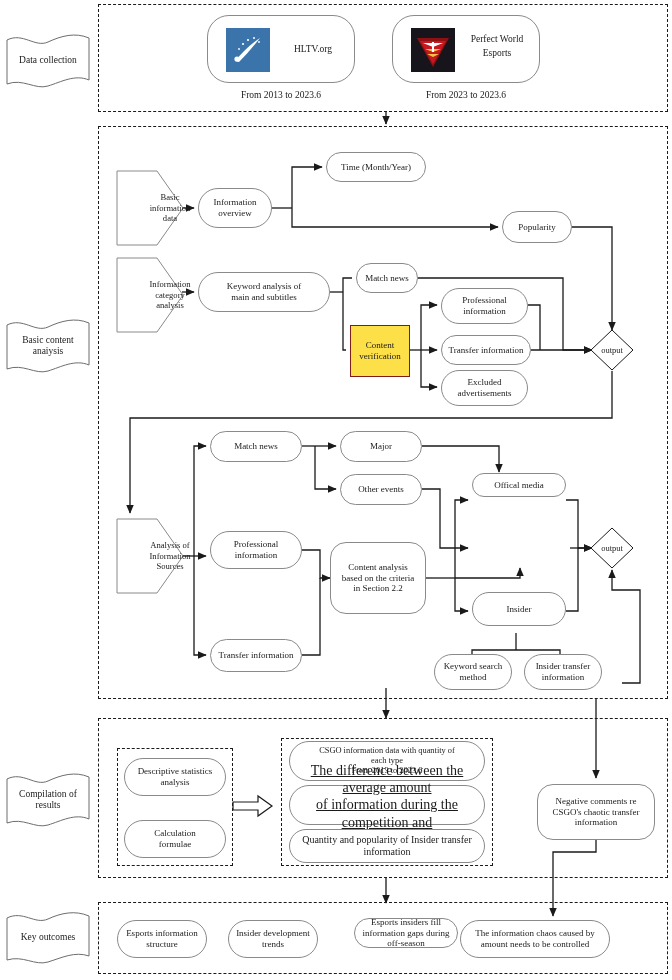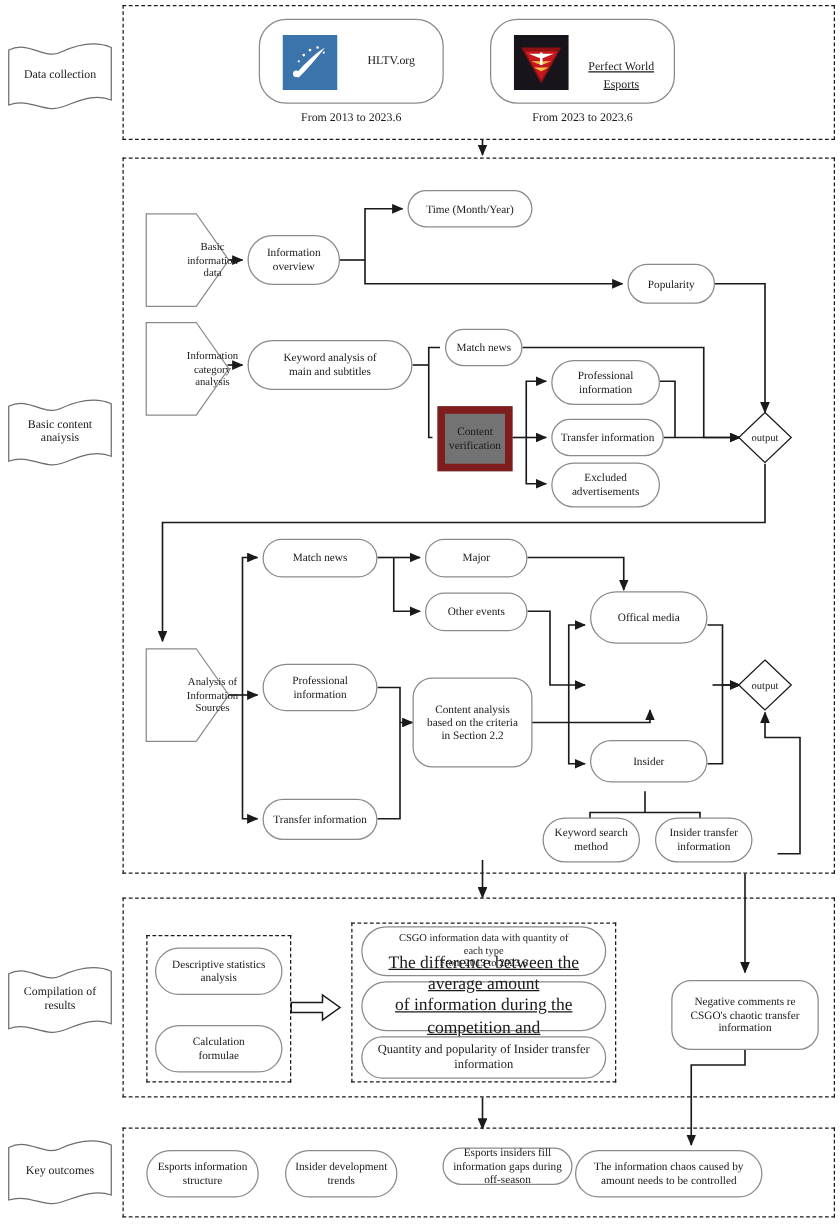--- a/index.html
+++ b/index.html
@@ -16,21 +16,21 @@
   .flag .flabel{position:absolute;left:0;top:0;width:100%;height:100%;
     display:flex;align-items:center;justify-content:center;text-align:center;
     font-size:9.5px;line-height:1.2;padding:0 6px;box-sizing:border-box;}
 
   
   .node{position:absolute;box-sizing:border-box;border:1px solid #8a8a8a;
     background:#fff;border-radius:999px;display:flex;align-items:center;
     justify-content:center;text-align:center;font-size:9px;line-height:1.22;
     padding:1px 5px;}
   .node.soft{border-radius:16px;}
-  .node.gray{background:#737373;border:6px solid #7f1d1d;border-radius:0;}
+  .node.gray{background:#fde047;border:1px solid #7f1d1d;border-radius:0;}
   .node.logo{border-radius:22px;justify-content:flex-start;padding-left:0;}
 
   
   .penta{position:absolute;}
   .penta svg{position:absolute;left:0;top:0;}
   .penta .plabel{position:absolute;left:0;top:0;width:100%;height:100%;
     display:flex;align-items:center;justify-content:center;text-align:center;
     font-size:8.6px;line-height:1.25;padding-right:16px;box-sizing:border-box;margin-left:28px;}
 
   
@@ -205,21 +205,21 @@
       <svg width="44" height="44" viewBox="0 0 44 44">
         <rect x="0" y="0" width="44" height="44" fill="#17151b"></rect>
         <path d="M6,10 L38,10 L22,39 z" fill="#8f1013"></path>
         <path d="M9,13 L35,13 L22,36 z" fill="#c6181e"></path>
         <path d="M12,15 L32,15 L22,19 z" fill="#ffffff"></path>
         <path d="M14,21 L30,21 L22,24 z" fill="#f2c14b"></path>
         <path d="M16,26 L28,26 L22,29 z" fill="#f2c14b"></path>
         <rect x="21" y="14" width="2" height="10" fill="#ffffff"></rect>
       </svg>
     </div>
-    <div class="logotext" style="left:62px;top:31px;width:84px;white-space:pre-line;text-decoration:underline;">Perfect World
+    <div class="logotext" style="left:62px;top:16px;width:84px;white-space:pre-line;">Perfect World
 Esports</div>
   </div>
   <div class="caption" style="left:392px;top:90px;width:148px;">From 2023 to 2023.6</div>
 
   <div class="penta" style="left:116px;top:170px;width:68px;height:76px;">
     <svg width="68" height="76" viewBox="0 0 68 76">
       <path d="M1,1 L41,1 L67,38 L41,75 L1,75 z" fill="#fff" stroke="#8a8a8a" stroke-width="1"></path>
     </svg>
     <div class="plabel" style="white-space:pre-line;">Basic
 information
@@ -282,21 +282,21 @@
 
   <div class="node" style="left:210px;top:531px;width:92px;height:38px;white-space:pre-line;">Professional
 information</div>
 
   <div class="node" style="left:210px;top:639px;width:92px;height:33px;">Transfer information</div>
 
   <div class="node soft" style="left:330px;top:542px;width:96px;height:72px;white-space:pre-line;">Content analysis
 based on the criteria
 in Section 2.2</div>
 
-  <div class="node" style="left:472px;top:473px;width:94px;height:42px;">Offical media</div>
+  <div class="node" style="left:472px;top:473px;width:94px;height:24px;">Offical media</div>
 
 
   <div class="node" style="left:472px;top:592px;width:94px;height:34px;">Insider</div>
 
   <div class="node" style="left:434px;top:654px;width:78px;height:36px;white-space:pre-line;">Keyword search
 method</div>
 
   <div class="node" style="left:524px;top:654px;width:78px;height:36px;white-space:pre-line;">Insider transfer
 information</div>
 

